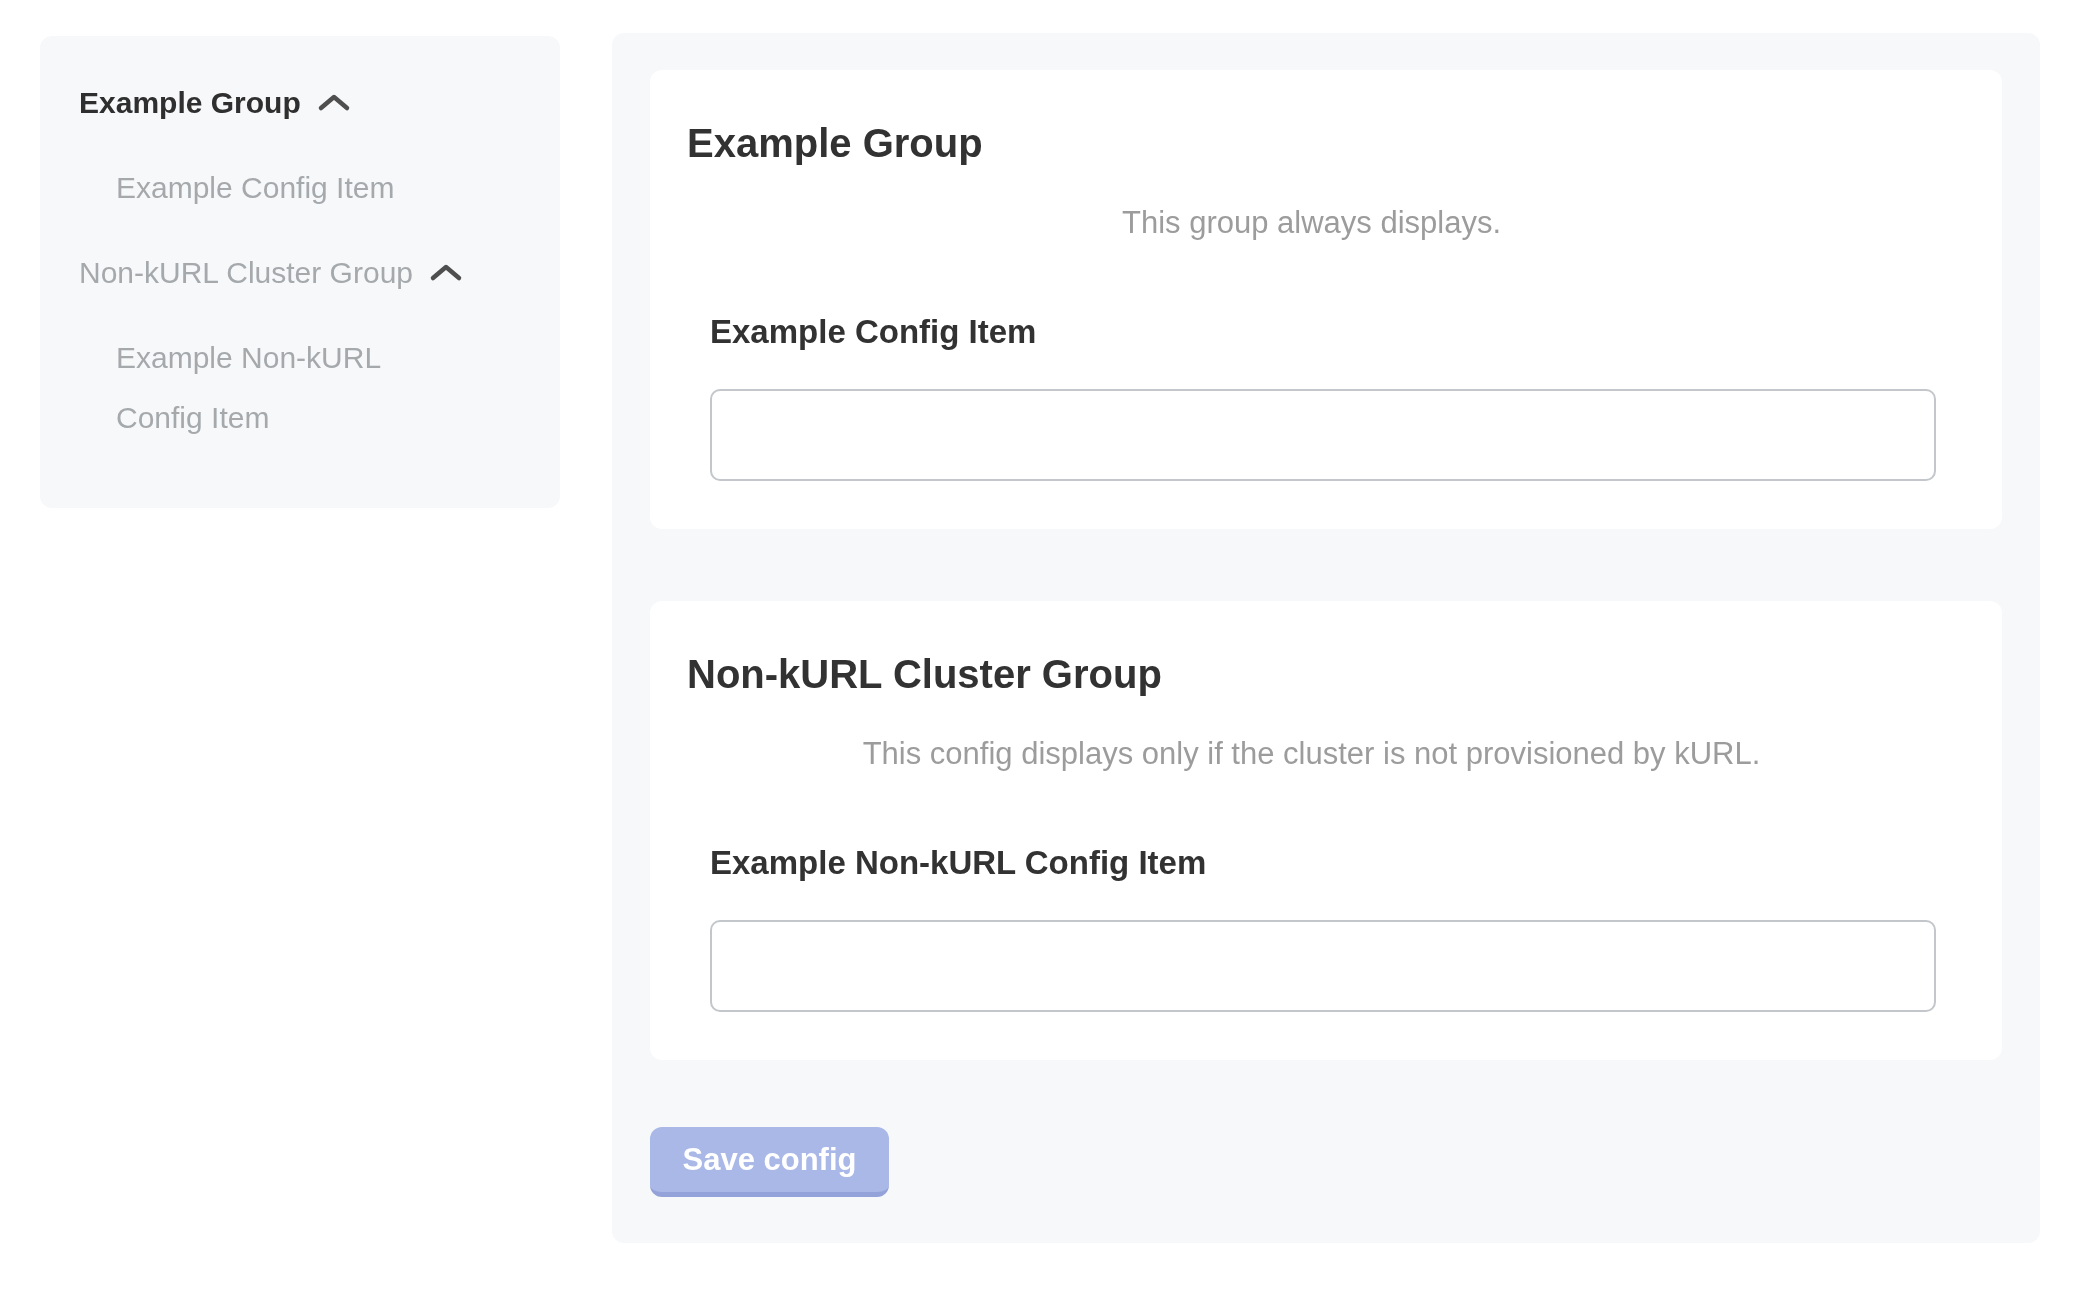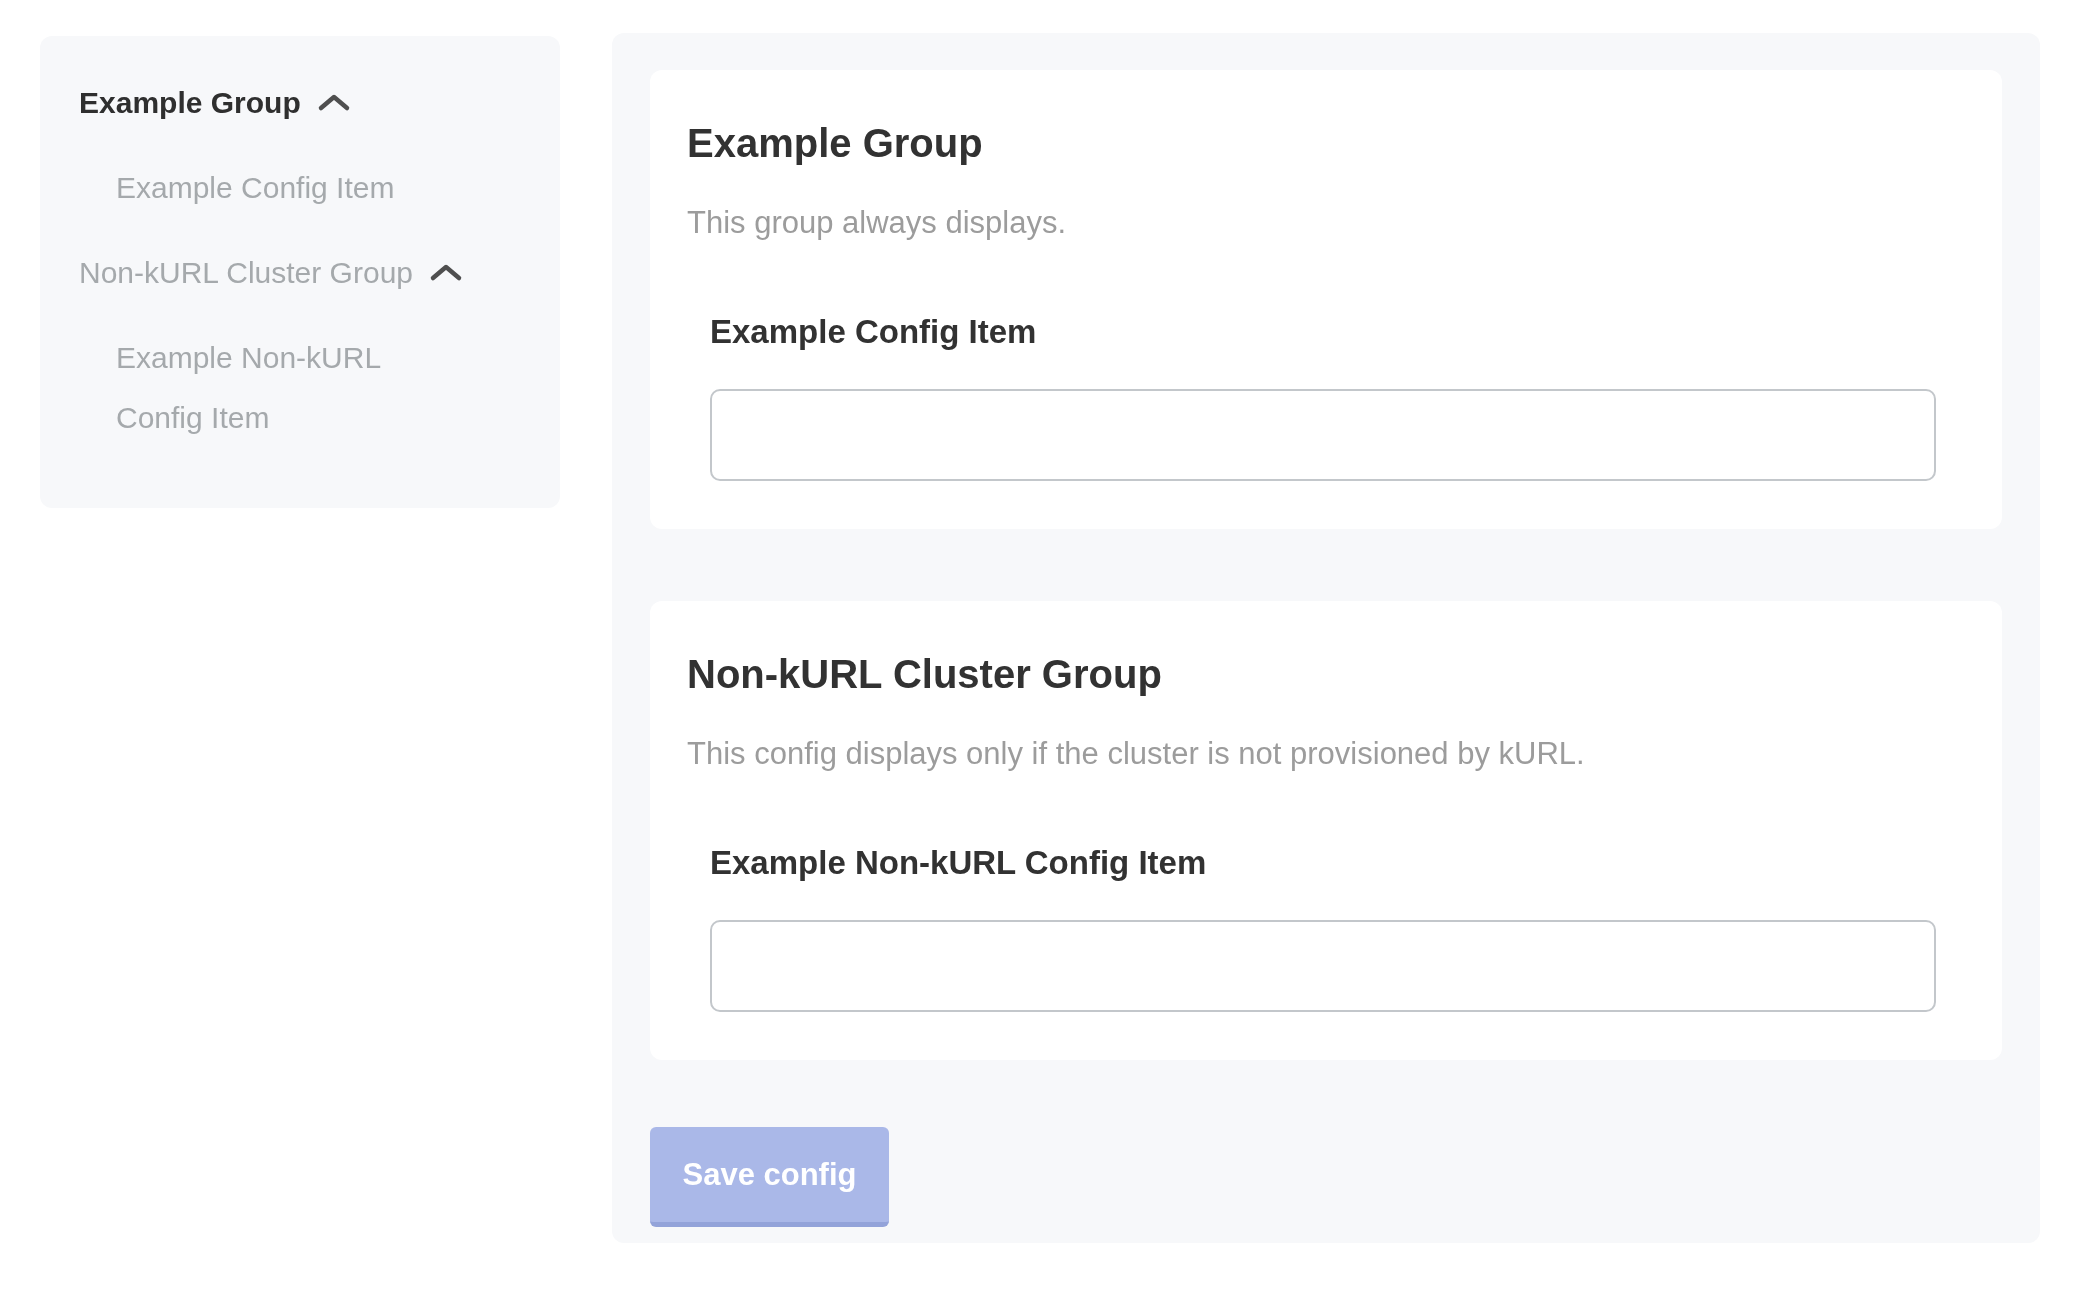--- a/index.html
+++ b/index.html
@@ -47,20 +47,21 @@
   }
   .card + .card { margin-top:72px; }
   .card h2 {
     font-size:40px; line-height:54px;
     font-weight:700; color:#323232;
   }
   .card .desc {
     margin-top:33px;
     font-size:31px; line-height:40px;
     color:#9c9c9c;
+    text-align:center;
   }
   .item { margin:68px 0 0 23px; }
   .item label {
     display:block;
     font-size:33px; line-height:42px;
     font-weight:700; color:#323232;
   }
   .item input {
     display:block;
     margin-top:36px;
@@ -68,25 +69,25 @@
     border:2px solid #c3c7cb;
     border-radius:10px;
     background:#ffffff;
     font-size:30px; color:#323232;
     padding:0 24px;
     outline:none;
   }
   .save-btn {
     display:block;
     margin-top:67px;
-    width:239px; height:100px;
+    width:239px; height:70px;
     background:#aab8e8;
     border:none;
     border-bottom:5px solid #93a3d9;
-    border-radius:6px;
+    border-radius:12px;
     color:#ffffff;
     font-family:"Liberation Sans", sans-serif;
     font-size:31px; font-weight:700;
     cursor:pointer;
   }
 </style>
 </head>
 <body>
 
 <div class="layout">

